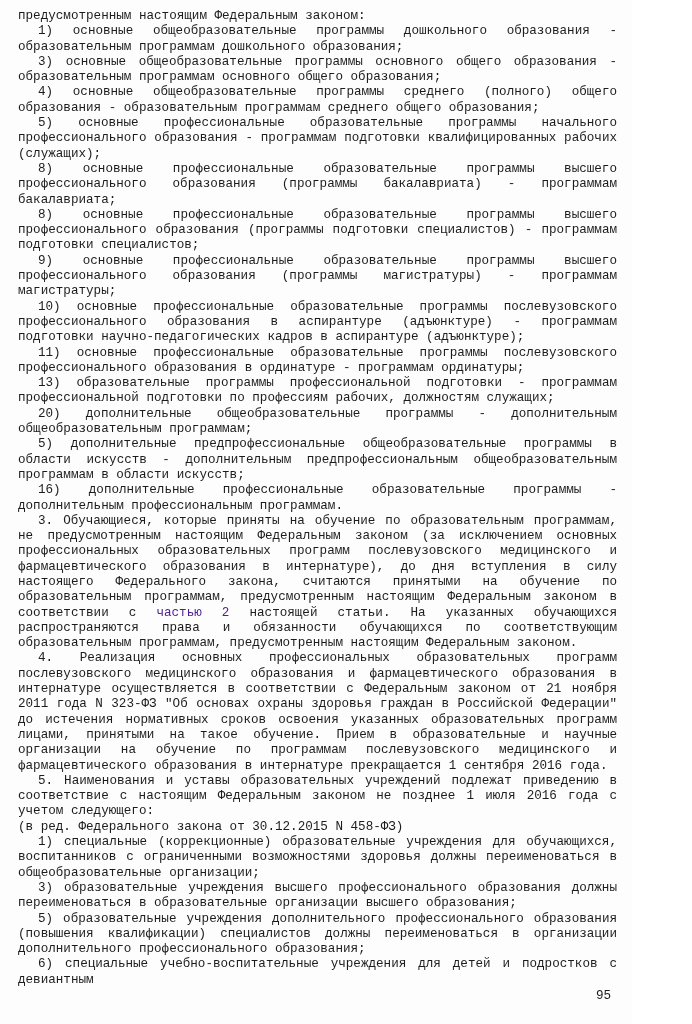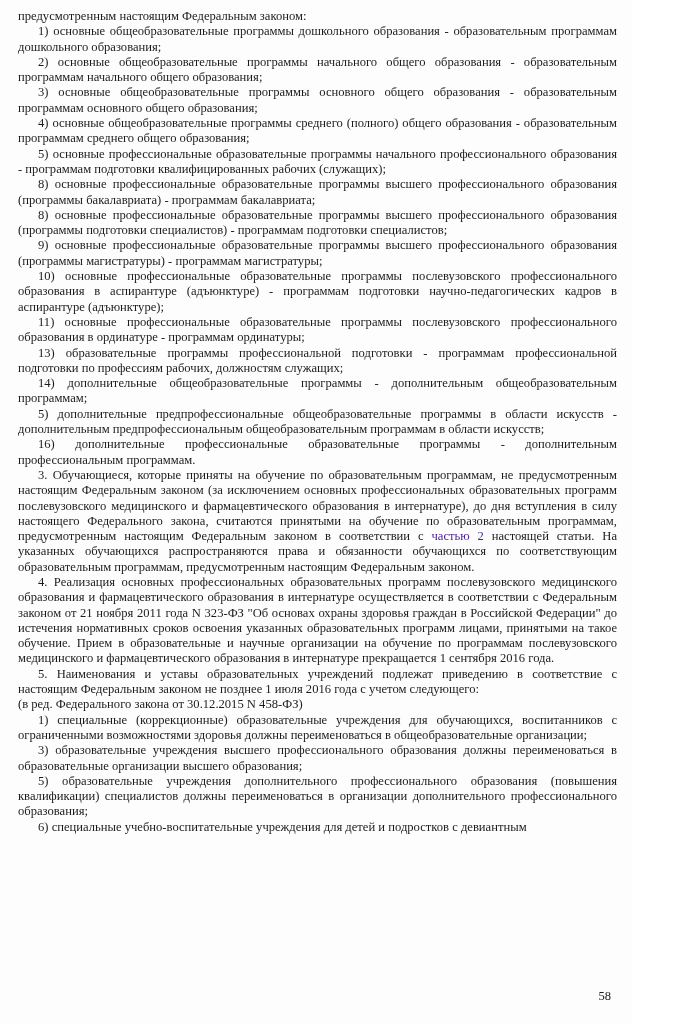--- a/index.html
+++ b/index.html
@@ -8,21 +8,21 @@
     background: #ffffff;
   }
   .page {
     position: relative;
     width: 632px;
     height: 1024px;
     background: #fdfdfd;
     overflow: hidden;
     box-sizing: border-box;
     padding: 9px 15px 0 18px;
-    font-family: Liberation Serif, serif;
+    font-family: Liberation Mono, monospace;
     font-size: 12.6px;
     line-height: 15.3px;
     color: #1c1c1c;
   }
   .page p {
     margin: 0;
     text-align: justify;
     text-indent: 20px;
   }
   .page p.no-indent {
@@ -42,43 +42,42 @@
   }
 </style>
 </head>
 <body>
 
 <div class="page">
 
   <p class="no-indent">предусмотренным настоящим Федеральным законом:</p>
 
   <p>1) основные общеобразовательные программы дошкольного образования - образовательным программам дошкольного образования;</p>
-  <p>2) основные общеобразовательные программы начального общего образования - образовательным программам начального общего образования;</p>
   <p>3) основные общеобразовательные программы основного общего образования - образовательным программам основного общего образования;</p>
   <p>4) основные общеобразовательные программы среднего (полного) общего образования - образовательным программам среднего общего образования;</p>
   <p>5) основные профессиональные образовательные программы начального профессионального образования - программам подготовки квалифицированных рабочих (служащих);</p>
   <p>8) основные профессиональные образовательные программы высшего профессионального образования (программы бакалавриата) - программам бакалавриата;</p>
   <p>8) основные профессиональные образовательные программы высшего профессионального образования (программы подготовки специалистов) - программам подготовки специалистов;</p>
   <p>9) основные профессиональные образовательные программы высшего профессионального образования (программы магистратуры) - программам магистратуры;</p>
   <p>10) основные профессиональные образовательные программы послевузовского профессионального образования в аспирантуре (адъюнктуре) - программам подготовки научно-педагогических кадров в аспирантуре (адъюнктуре);</p>
   <p>11) основные профессиональные образовательные программы послевузовского профессионального образования в ординатуре - программам ординатуры;</p>
   <p>13) образовательные программы профессиональной подготовки - программам профессиональной подготовки по профессиям рабочих, должностям служащих;</p>
-  <p>14) дополнительные общеобразовательные программы - дополнительным общеобразовательным программам;</p>
+  <p>20) дополнительные общеобразовательные программы - дополнительным общеобразовательным программам;</p>
   <p>5) дополнительные предпрофессиональные общеобразовательные программы в области искусств - дополнительным предпрофессиональным общеобразовательным программам в области искусств;</p>
   <p>16) дополнительные профессиональные образовательные программы - дополнительным профессиональным программам.</p>
 
   <p>
     <span>3. Обучающиеся, которые приняты на обучение по образовательным программам, не предусмотренным настоящим Федеральным законом (за исключением основных профессиональных образовательных программ послевузовского медицинского и фармацевтического образования в интернатуре), до дня вступления в силу настоящего Федерального закона, считаются принятыми на обучение по образовательным программам, предусмотренным настоящим Федеральным законом в соответствии с </span><a class="ref-link">частью 2</a><span> настоящей статьи. На указанных обучающихся распространяются права и обязанности обучающихся по соответствующим образовательным программам, предусмотренным настоящим Федеральным законом.</span>
   </p>
 
   <p>4. Реализация основных профессиональных образовательных программ послевузовского медицинского образования и фармацевтического образования в интернатуре осуществляется в соответствии с Федеральным законом от 21 ноября 2011 года N 323-ФЗ "Об основах охраны здоровья граждан в Российской Федерации" до истечения нормативных сроков освоения указанных образовательных программ лицами, принятыми на такое обучение. Прием в образовательные и научные организации на обучение по программам послевузовского медицинского и фармацевтического образования в интернатуре прекращается 1 сентября 2016 года.</p>
 
   <p>5. Наименования и уставы образовательных учреждений подлежат приведению в соответствие с настоящим Федеральным законом не позднее 1 июля 2016 года с учетом следующего:</p>
 
   <p class="no-indent">(в ред. Федерального закона от 30.12.2015 N 458-ФЗ)</p>
 
   <p>1) специальные (коррекционные) образовательные учреждения для обучающихся, воспитанников с ограниченными возможностями здоровья должны переименоваться в общеобразовательные организации;</p>
   <p>3) образовательные учреждения высшего профессионального образования должны переименоваться в образовательные организации высшего образования;</p>
   <p>5) образовательные учреждения дополнительного профессионального образования (повышения квалификации) специалистов должны переименоваться в организации дополнительного профессионального образования;</p>
   <p>6) специальные учебно-воспитательные учреждения для детей и подростков с девиантным</p>
 
-  <div class="page-number">58</div>
+  <div class="page-number">95</div>
 </div>
 
 </body></html>

